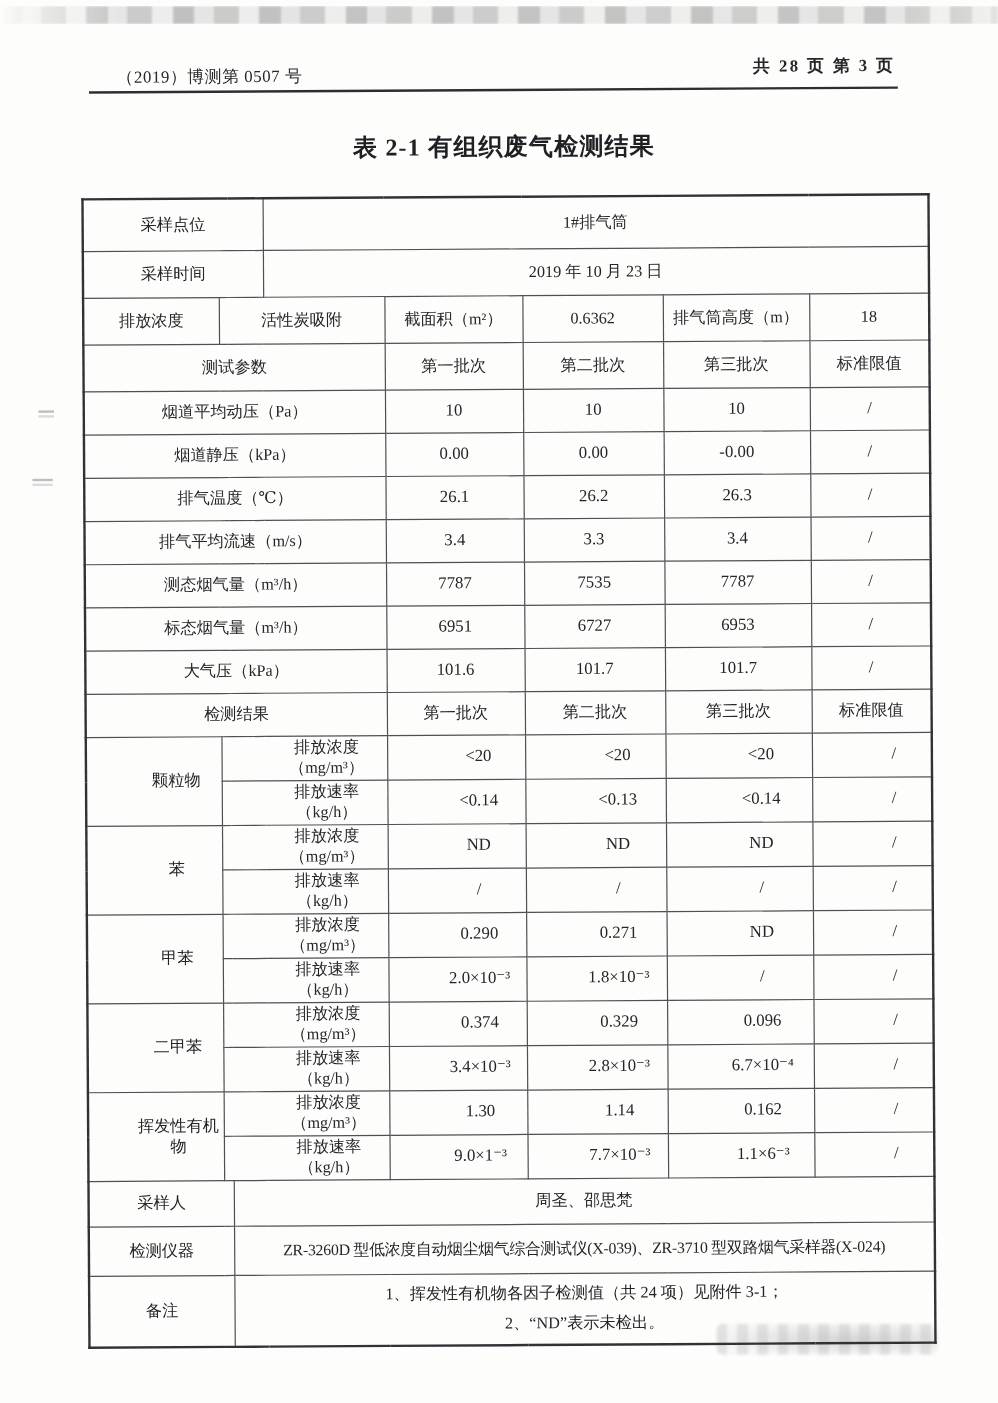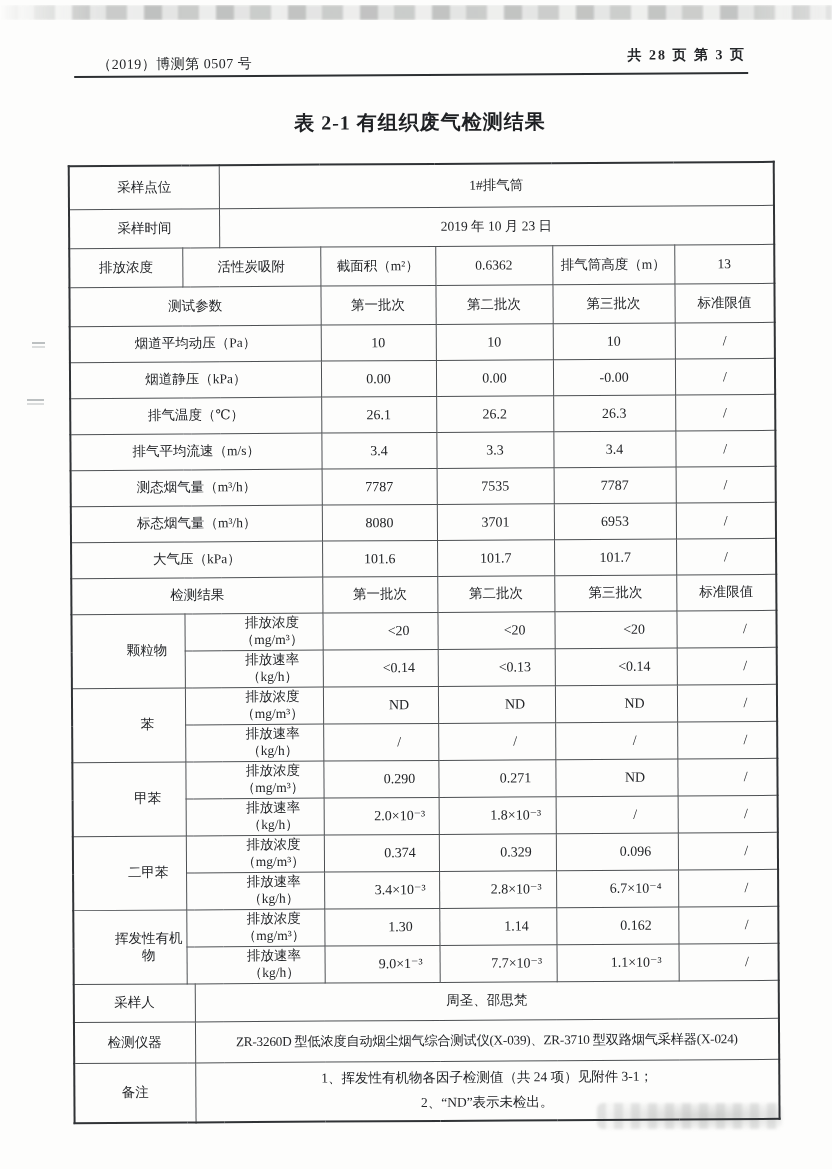--- a/index.html
+++ b/index.html
@@ -111,21 +111,21 @@
       <td colspan="3">采样时间</td>
       <td colspan="5">2019 年 10 月 23 日</td>
     </tr>
 
     <tr class="h36">
       <td>排放浓度</td>
       <td colspan="3">活性炭吸附</td>
       <td>截面积（m²）</td>
       <td>0.6362</td>
       <td>排气筒高度（m）</td>
-      <td>13</td>
+      <td>18</td>
     </tr>
 
     <tr class="h36">
       <td colspan="4">测试参数</td>
       <td>第一批次</td>
       <td>第二批次</td>
       <td>第三批次</td>
       <td>标准限值</td>
     </tr>
 
@@ -159,22 +159,22 @@
     </tr>
     <tr class="h33">
       <td colspan="4">测态烟气量（m³/h）</td>
       <td class="big">7787</td>
       <td class="big">7535</td>
       <td class="big">7787</td>
       <td class="big">/</td>
     </tr>
     <tr class="h33">
       <td colspan="4">标态烟气量（m³/h）</td>
-      <td class="big">8080</td>
-      <td class="big">3701</td>
+      <td class="big">6951</td>
+      <td class="big">6727</td>
       <td class="big">6953</td>
       <td class="big">/</td>
     </tr>
     <tr class="h33">
       <td colspan="4">大气压（kPa）</td>
       <td class="big">101.6</td>
       <td class="big">101.7</td>
       <td class="big">101.7</td>
       <td class="big">/</td>
     </tr>
@@ -256,21 +256,21 @@
       <td colspan="3">排放浓度（mg/m³）</td>
       <td class="big">1.30</td>
       <td class="big">1.14</td>
       <td class="big">0.162</td>
       <td class="big">/</td>
     </tr>
     <tr class="h34">
       <td colspan="3">排放速率（kg/h）</td>
       <td class="big">9.0×1⁻³</td>
       <td class="big">7.7×10⁻³</td>
-      <td class="big">1.1×10⁻³</td>
+      <td class="big">1.1×6⁻³</td>
       <td class="big">/</td>
     </tr>
 
     <tr class="h35">
       <td colspan="2">采样人</td>
       <td colspan="6">周圣、邵思梵</td>
     </tr>
 
     <tr class="h38">
       <td colspan="2">检测仪器</td>

